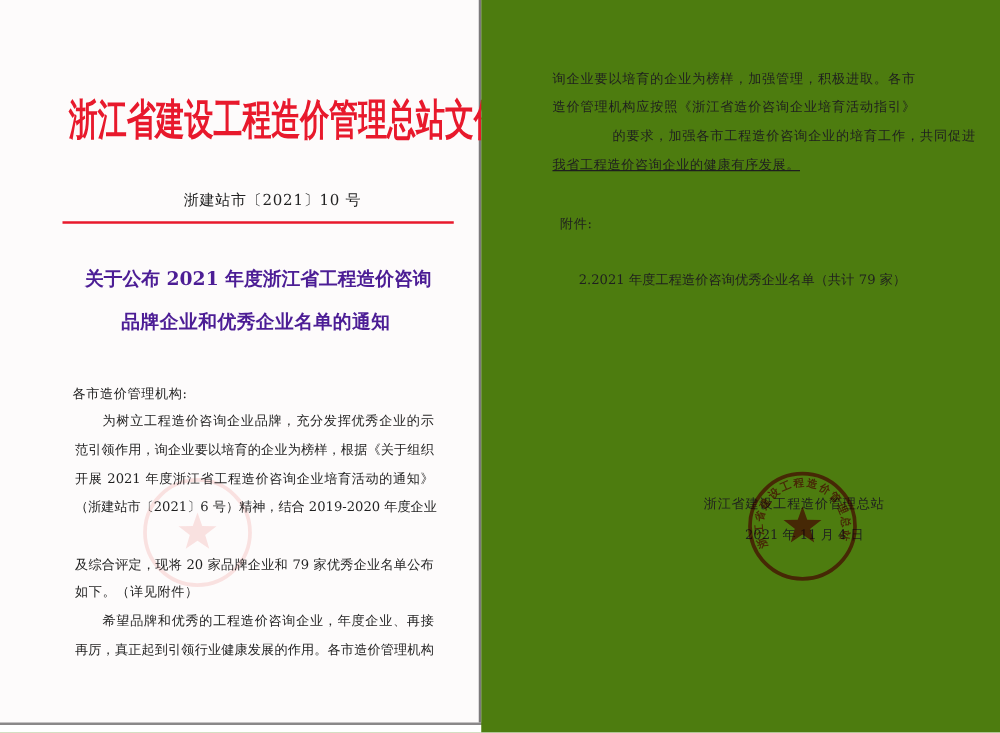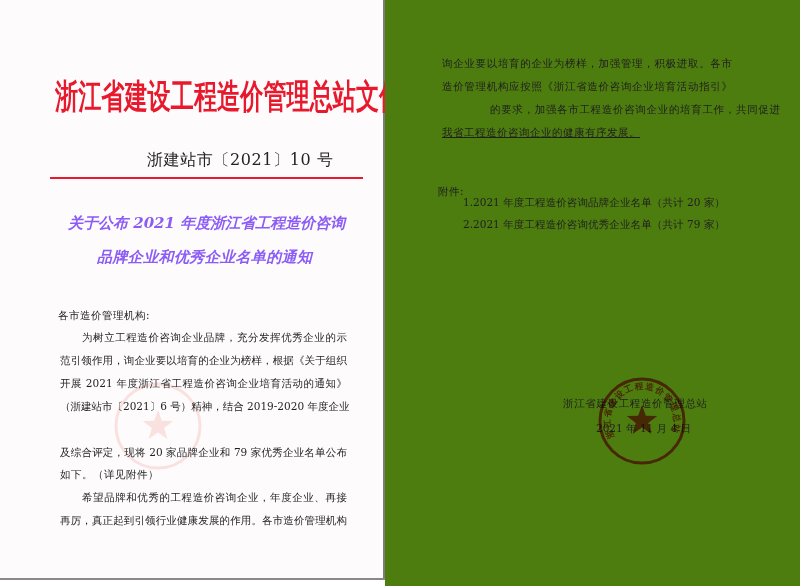--- a/index.html
+++ b/index.html
@@ -37,33 +37,32 @@
     width: 445px; height: 36px; line-height: 36px;
     font-family: "DejaVu Sans", "Liberation Sans", sans-serif;
     font-weight: bold; font-size: 34px;
     color: #e8192c;
     white-space: nowrap;
     text-align: justify; text-align-last: justify; text-justify: inter-character;
     transform: scaleX(0.681); transform-origin: left center;
   }
   .doc-number {
     position: absolute; left: 147px; top: 153px;
-    font-size: 16px; line-height: 14px; letter-spacing: 0.6px;
+    font-size: 12px; line-height: 14px; letter-spacing: 0.6px;
     white-space: nowrap; color: #222;
   }
   .red-rule {
     position: absolute; left: 50px; top: 177px; width: 313px; height: 2px;
     background: #e8192c;
   }
   .title-line {
     position: absolute; white-space: nowrap;
     font-weight: bold; font-size: 15px; line-height: 18px; height: 18px;
     text-align: justify; text-align-last: justify; text-justify: inter-character;
-    color: #8b5cf6;
-    font-style: italic;
+    color: #4c1d95;
   }
   .seal {
     position: absolute; mix-blend-mode: multiply; opacity: 0.88;
   }
   .bleed {
     position: absolute; opacity: 0.13;
   }
 </style>
 </head>
 <body>
@@ -94,22 +93,21 @@
   <div class="ln j" style="left:60px; top:513px; width:287px;">再厉，真正起到引领行业健康发展的作用。各市造价管理机构</div>
 </div>
 <div class="page-bottom-edge"></div>
 
 <div class="page page-right">
   <div class="ln j" style="left:57px; top:56px; width:290px;">询企业要以培育的企业为榜样，加强管理，积极进取。各市</div>
   <div class="ln j" style="left:57px; top:79px; width:290px;">造价管理机构应按照《浙江省造价咨询企业培育活动指引》</div>
   <div class="ln j" style="left:57px; top:102px; width:290px;padding-left:48px;">的要求，加强各市工程造价咨询企业的培育工作，共同促进</div>
   <div class="ln free" style="left:57px; top:125px;text-decoration:underline;">我省工程造价咨询企业的健康有序发展。</div>
 
-  <div class="ln free" style="left:53px; top:172px;margin-top:12px;">附件:</div>
-  <div class="ln j" style="left:78px; top:195px; width:262px;">1.2021 年度工程造价咨询品牌企业名单（共计 20 家）</div>
+  <div class="ln free" style="left:63px; top:172px;">附件:</div>
   <div class="ln j" style="left:78px; top:217px; width:262px;">2.2021 年度工程造价咨询优秀企业名单（共计 79 家）</div>
 
   <div class="ln j" style="left:178px; top:396px; width:144px;">浙江省建设工程造价管理总站</div>
   <div class="ln j" style="left:211px; top:421px; width:84px;">2021 年 11 月 4 日</div>
 
   <svg class="seal" style="left:207px; top:371px;" width="100" height="100" viewBox="0 0 100 100">
     <defs>
       <path id="sealArc" d="M22.3,66 A32,32 0 1,1 77.7,66"></path>
     </defs>
     <circle cx="50" cy="50" r="42" fill="none" stroke="#e53935" stroke-width="3"></circle>

